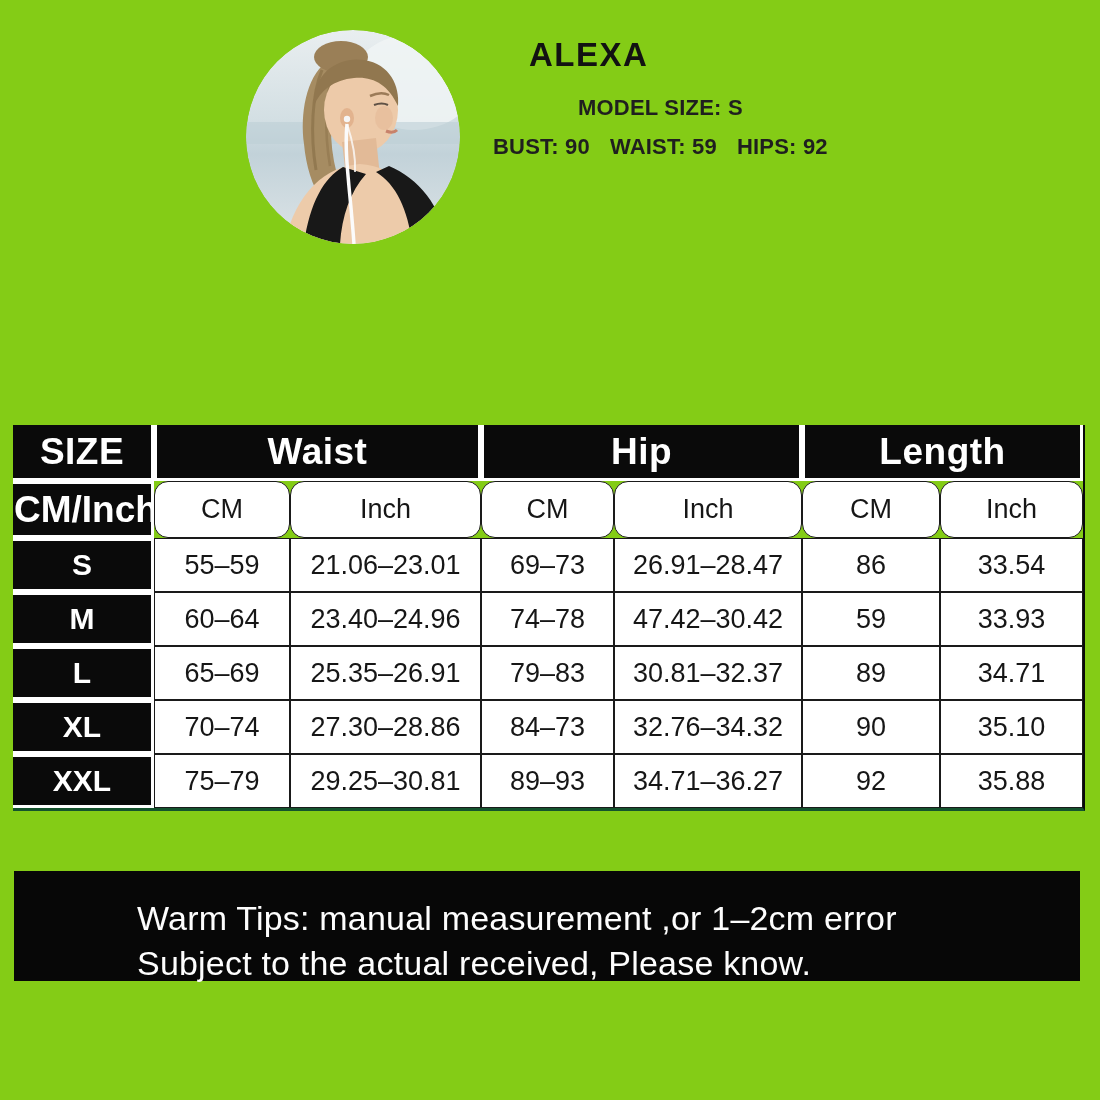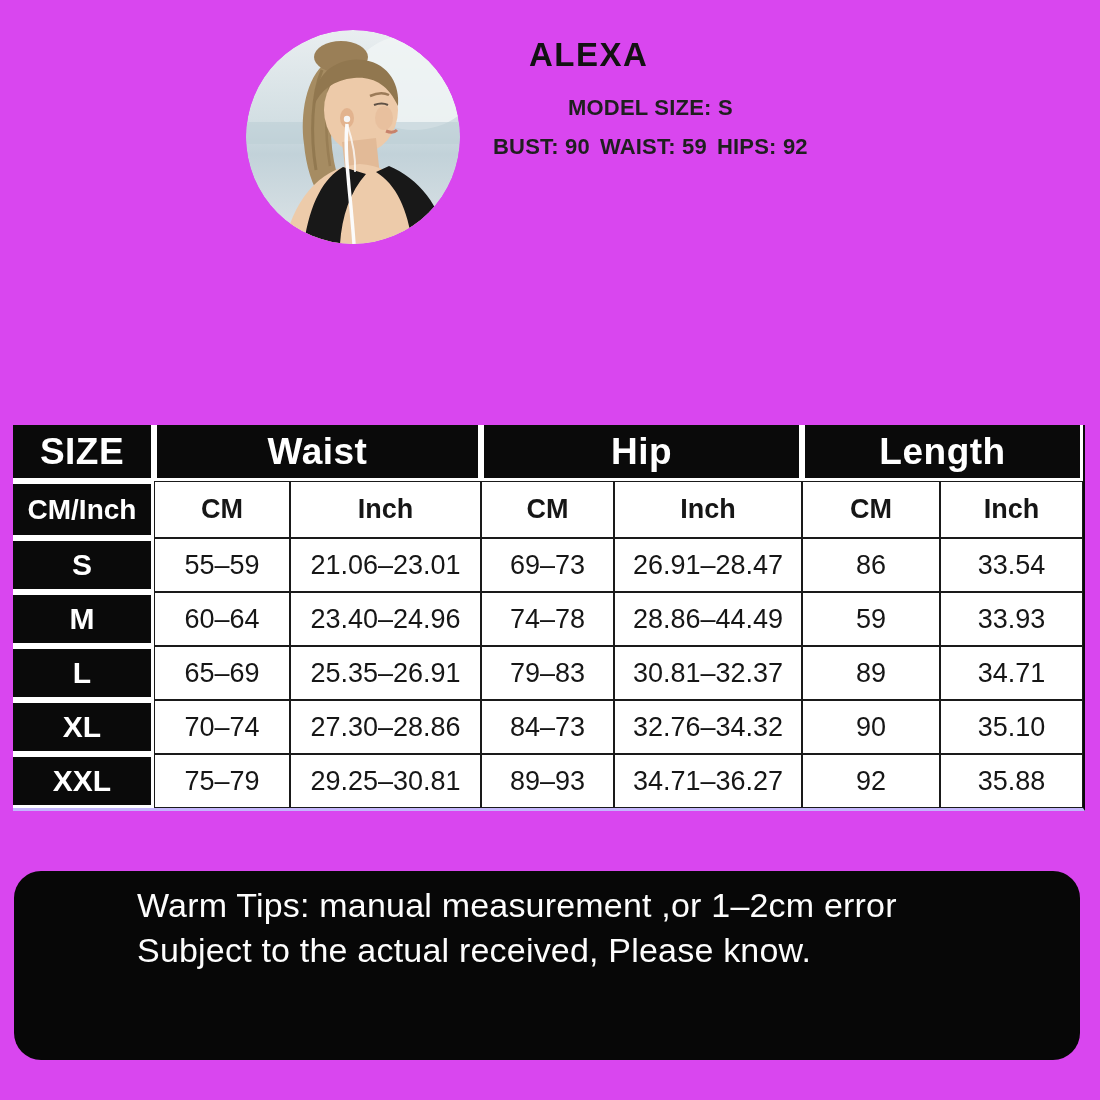--- a/index.html
+++ b/index.html
@@ -1,44 +1,44 @@
 <!DOCTYPE html>
 <html><head>
 <meta charset="utf-8">
 <style>
   html,body{margin:0;padding:0;background:#ffffff;}
-  .page{position:relative;width:1100px;height:1100px;background:#d946ef;overflow:hidden;
+  .page{position:relative;width:1100px;height:1100px;background:#84cc16;overflow:hidden;
         font-family:"Liberation Sans",sans-serif;}
 
   
   .avatar{position:absolute;left:246px;top:30px;width:214px;height:214px;border-radius:50%;overflow:hidden;}
   .model-text{position:absolute;left:493px;top:30px;color:#1c1c1c;}
   .model-name{font-size:33px;font-weight:800;letter-spacing:1.5px;color:#121212;margin:6px 0 15px 36px;}
   .model-line{font-size:22px;font-weight:700;line-height:38.6px;letter-spacing:0.2px;white-space:nowrap;color:#1f1f1f;text-align:center;}
-  .model-stats{display:flex;gap:10px;}
+  .model-stats{display:flex;gap:20px;}
 
   
   .size-table{position:absolute;left:13px;top:425px;width:1070px;
               border-collapse:separate;border-spacing:0;table-layout:fixed;
-              border-right:2px solid #0a0a0a;border-bottom:3px solid #c4b5fd;}
+              border-right:2px solid #0a0a0a;border-bottom:3px solid #14532d;}
   .size-table td{box-sizing:border-box;text-align:center;vertical-align:middle;overflow:hidden;white-space:nowrap;}
   .size-table td.blk{background:#0a0a0a;color:#ffffff;border:3px solid #ffffff;font-weight:800;}
   .size-table td.wht{background:#ffffff;color:#161616;border:1px solid #1a1a1a;font-size:27px;}
   .size-table td:first-child{border-left-width:0;}
   .r-group td{height:56px;}
   .r-group td.blk{font-size:37px;border-top-width:0;letter-spacing:0.5px;}
   .r-units td{height:57px;}
-  .r-units td.blk{font-size:28px;}
-  .r-units td.wht{font-weight:700;}
+  .r-units td.blk{font-size:37px;}
+  .r-units td.wht{font-weight:400;border-radius:14px;}
   .r-data td{height:54px;}
   .r-data td.blk{font-size:30px;}
 
   
-  .warm-tips{position:absolute;left:14px;top:871px;width:1066px;height:189px;background:#070707;
-             box-sizing:border-box;padding:12px 0 0 123px;color:#fdfdfd;border-radius:27px;}
+  .warm-tips{position:absolute;left:14px;top:871px;width:1066px;height:110px;background:#070707;
+             box-sizing:border-box;padding:25px 0 0 123px;color:#fdfdfd;}
   .tip-line{font-size:34px;line-height:45px;letter-spacing:0.2px;white-space:nowrap;}
 </style>
 </head>
 <body>
 
 <div class="page">
 
   <div class="avatar">
     <svg viewBox="0 0 214 214" width="214" height="214">
       <defs>
@@ -121,21 +121,21 @@
         <td class="wht">69–73</td>
         <td class="wht">26.91–28.47</td>
         <td class="wht">86</td>
         <td class="wht">33.54</td>
       </tr>
       <tr class="r-data">
         <td class="blk">M</td>
         <td class="wht">60–64</td>
         <td class="wht">23.40–24.96</td>
         <td class="wht">74–78</td>
-        <td class="wht">28.86–44.49</td>
+        <td class="wht">47.42–30.42</td>
         <td class="wht">59</td>
         <td class="wht">33.93</td>
       </tr>
       <tr class="r-data">
         <td class="blk">L</td>
         <td class="wht">65–69</td>
         <td class="wht">25.35–26.91</td>
         <td class="wht">79–83</td>
         <td class="wht">30.81–32.37</td>
         <td class="wht">89</td>

